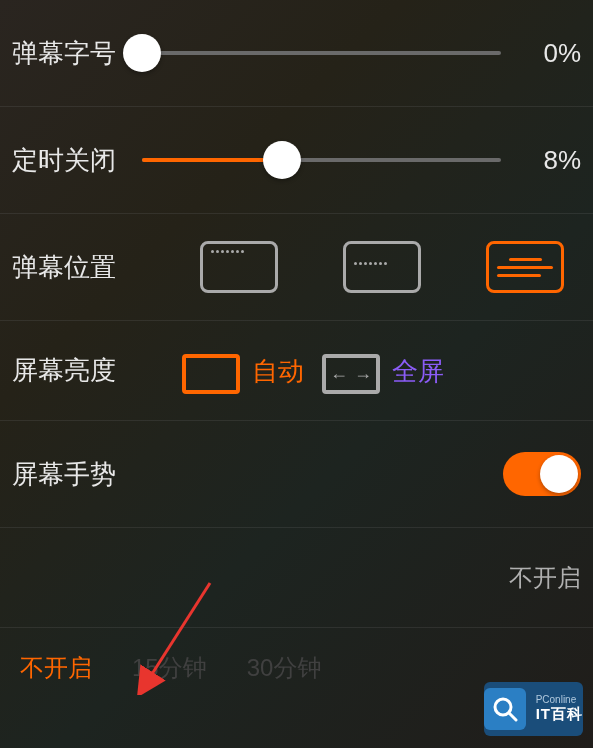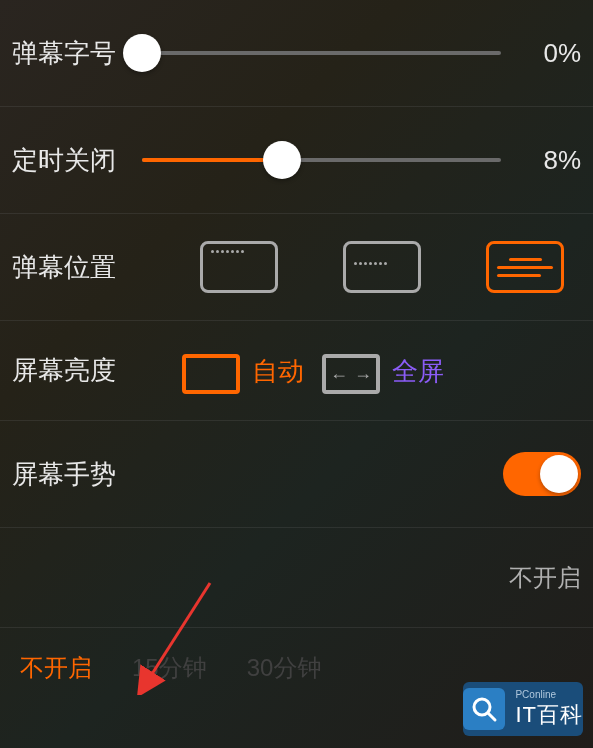--- a/index.html
+++ b/index.html
@@ -235,22 +235,22 @@
     .wm-text {
       display: flex;
       flex-direction: column;
       color: #ffffff;
     }
     .wm-small {
       font-size: 10px;
       color: #b0c8dd;
     }
     .wm-big {
-      font-size: 22px;
-      font-weight: normal;
+      font-size: 15px;
+      font-weight: bold;
       letter-spacing: 1px;
     }
   </style>
 </head>
 <body>
 
 <div class="row">
   <div class="label">弹幕字号</div>
   <div class="slider-area">
     <div class="slider-track">

